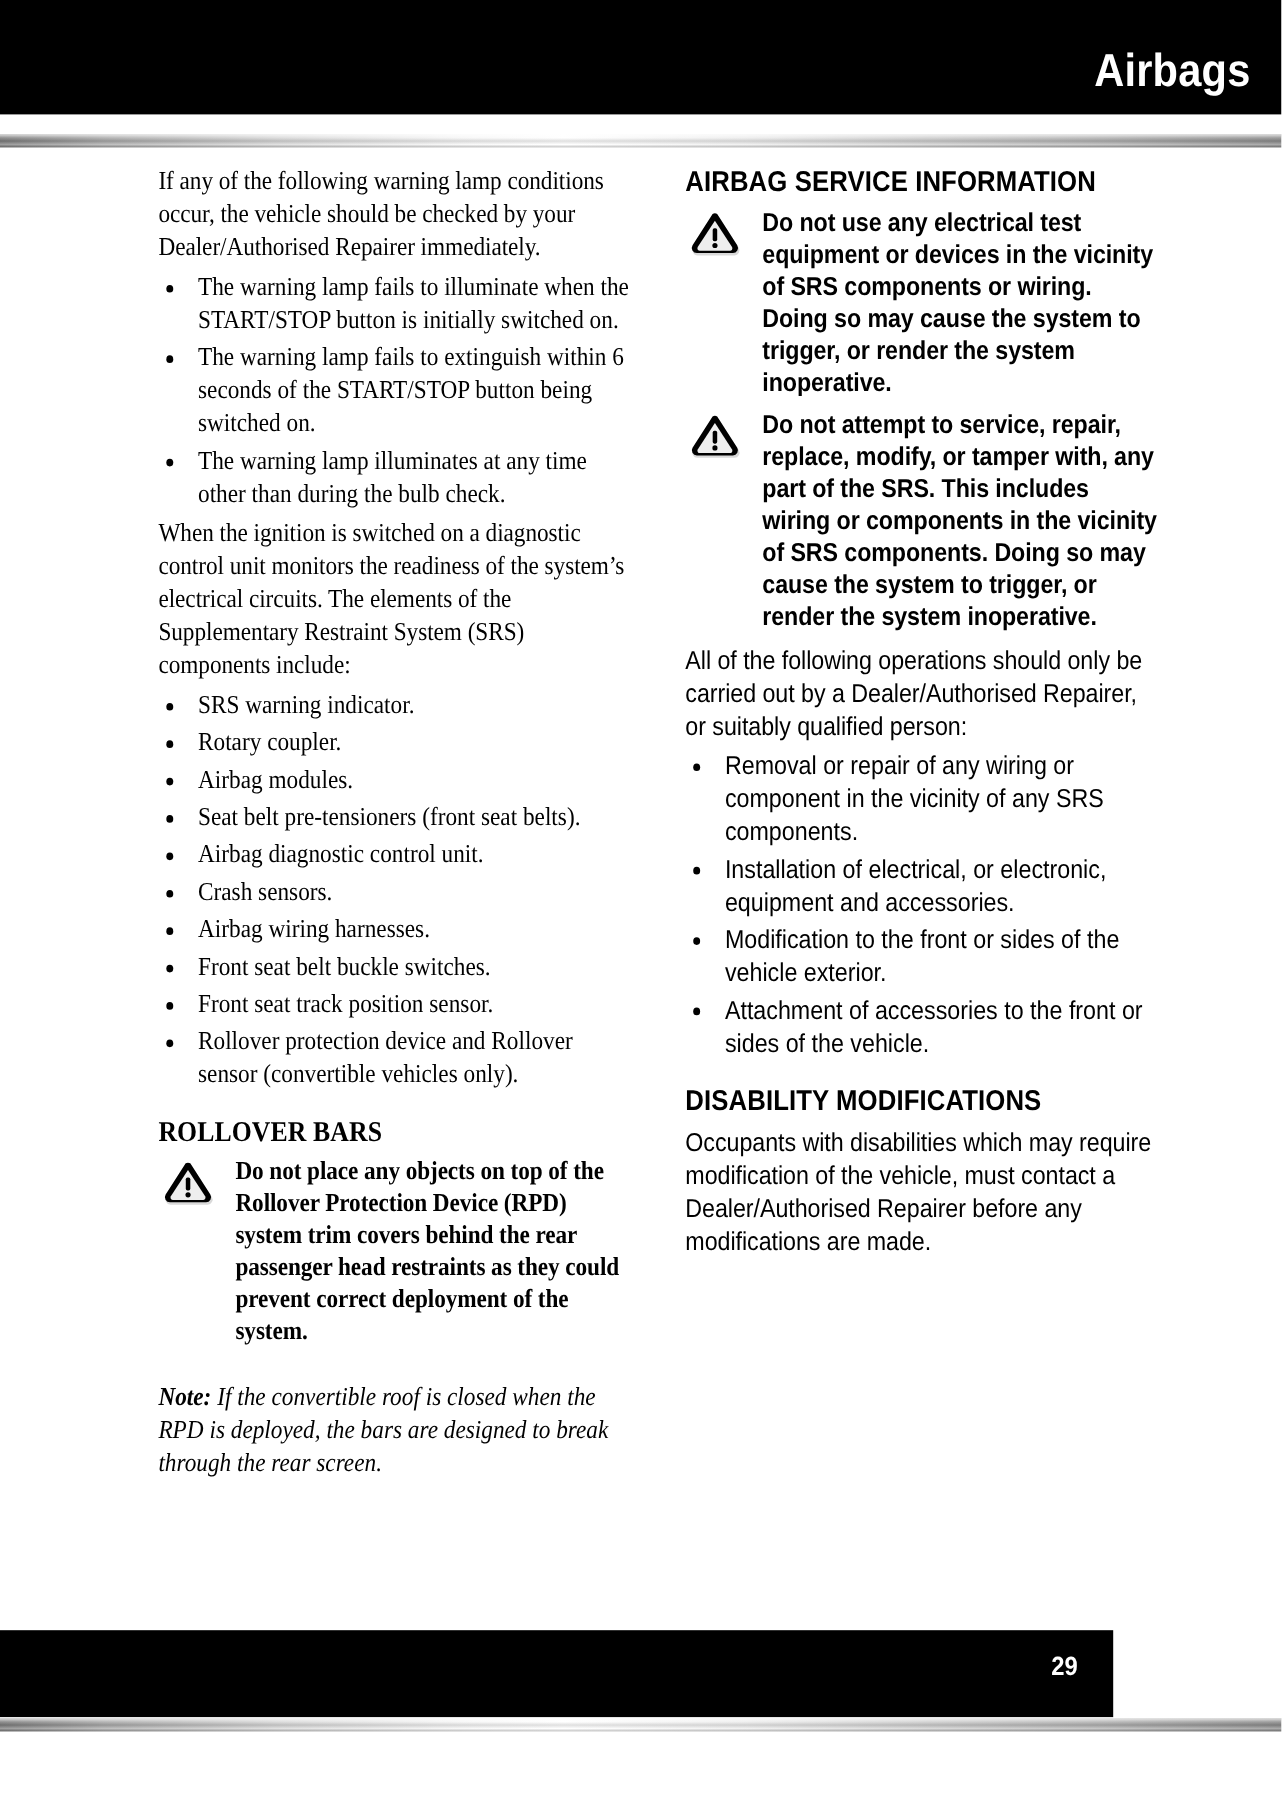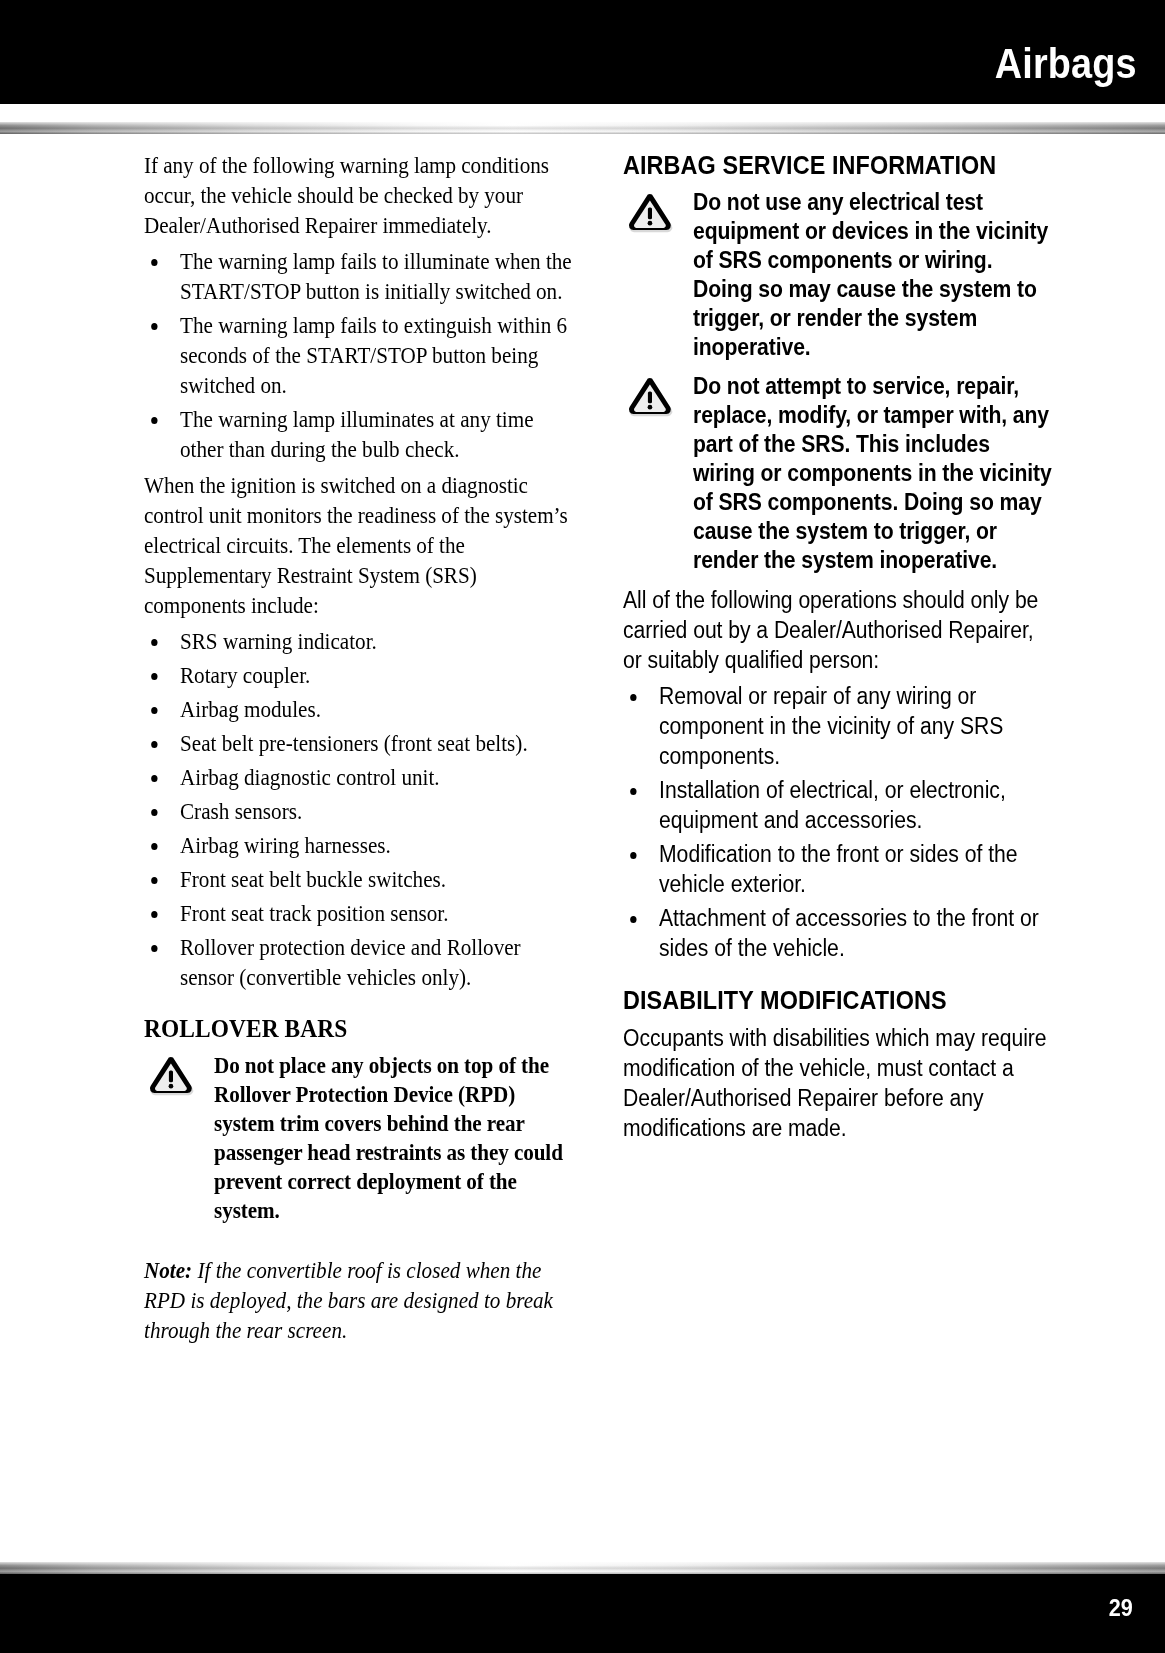--- a/index.html
+++ b/index.html
@@ -82,25 +82,26 @@
         #d8d8d8 22%,
         #f6f6f6 36%,
         #ffffff 44%,
         #ededed 58%,
         #cfcfcf 72%,
         #b2b2b2 86%,
         #8c8c8c 100%);
   }
   .footer-band {
     position: absolute;
-    top: 1574px;
-    left: 0;
-    width: 1165px;
+    top: 1482px;
+    left: 0;
+    width: 1000px;
     height: 79px;
     background: #000000;
+    padding-left: 12px;
   }
   .footer-page-number {
     position: absolute;
     right: 32px;
     top: 20px;
     color: #ffffff;
     font-size: 24px;
     font-weight: bold;
     transform: scaleX(0.90);
     transform-origin: right center;

